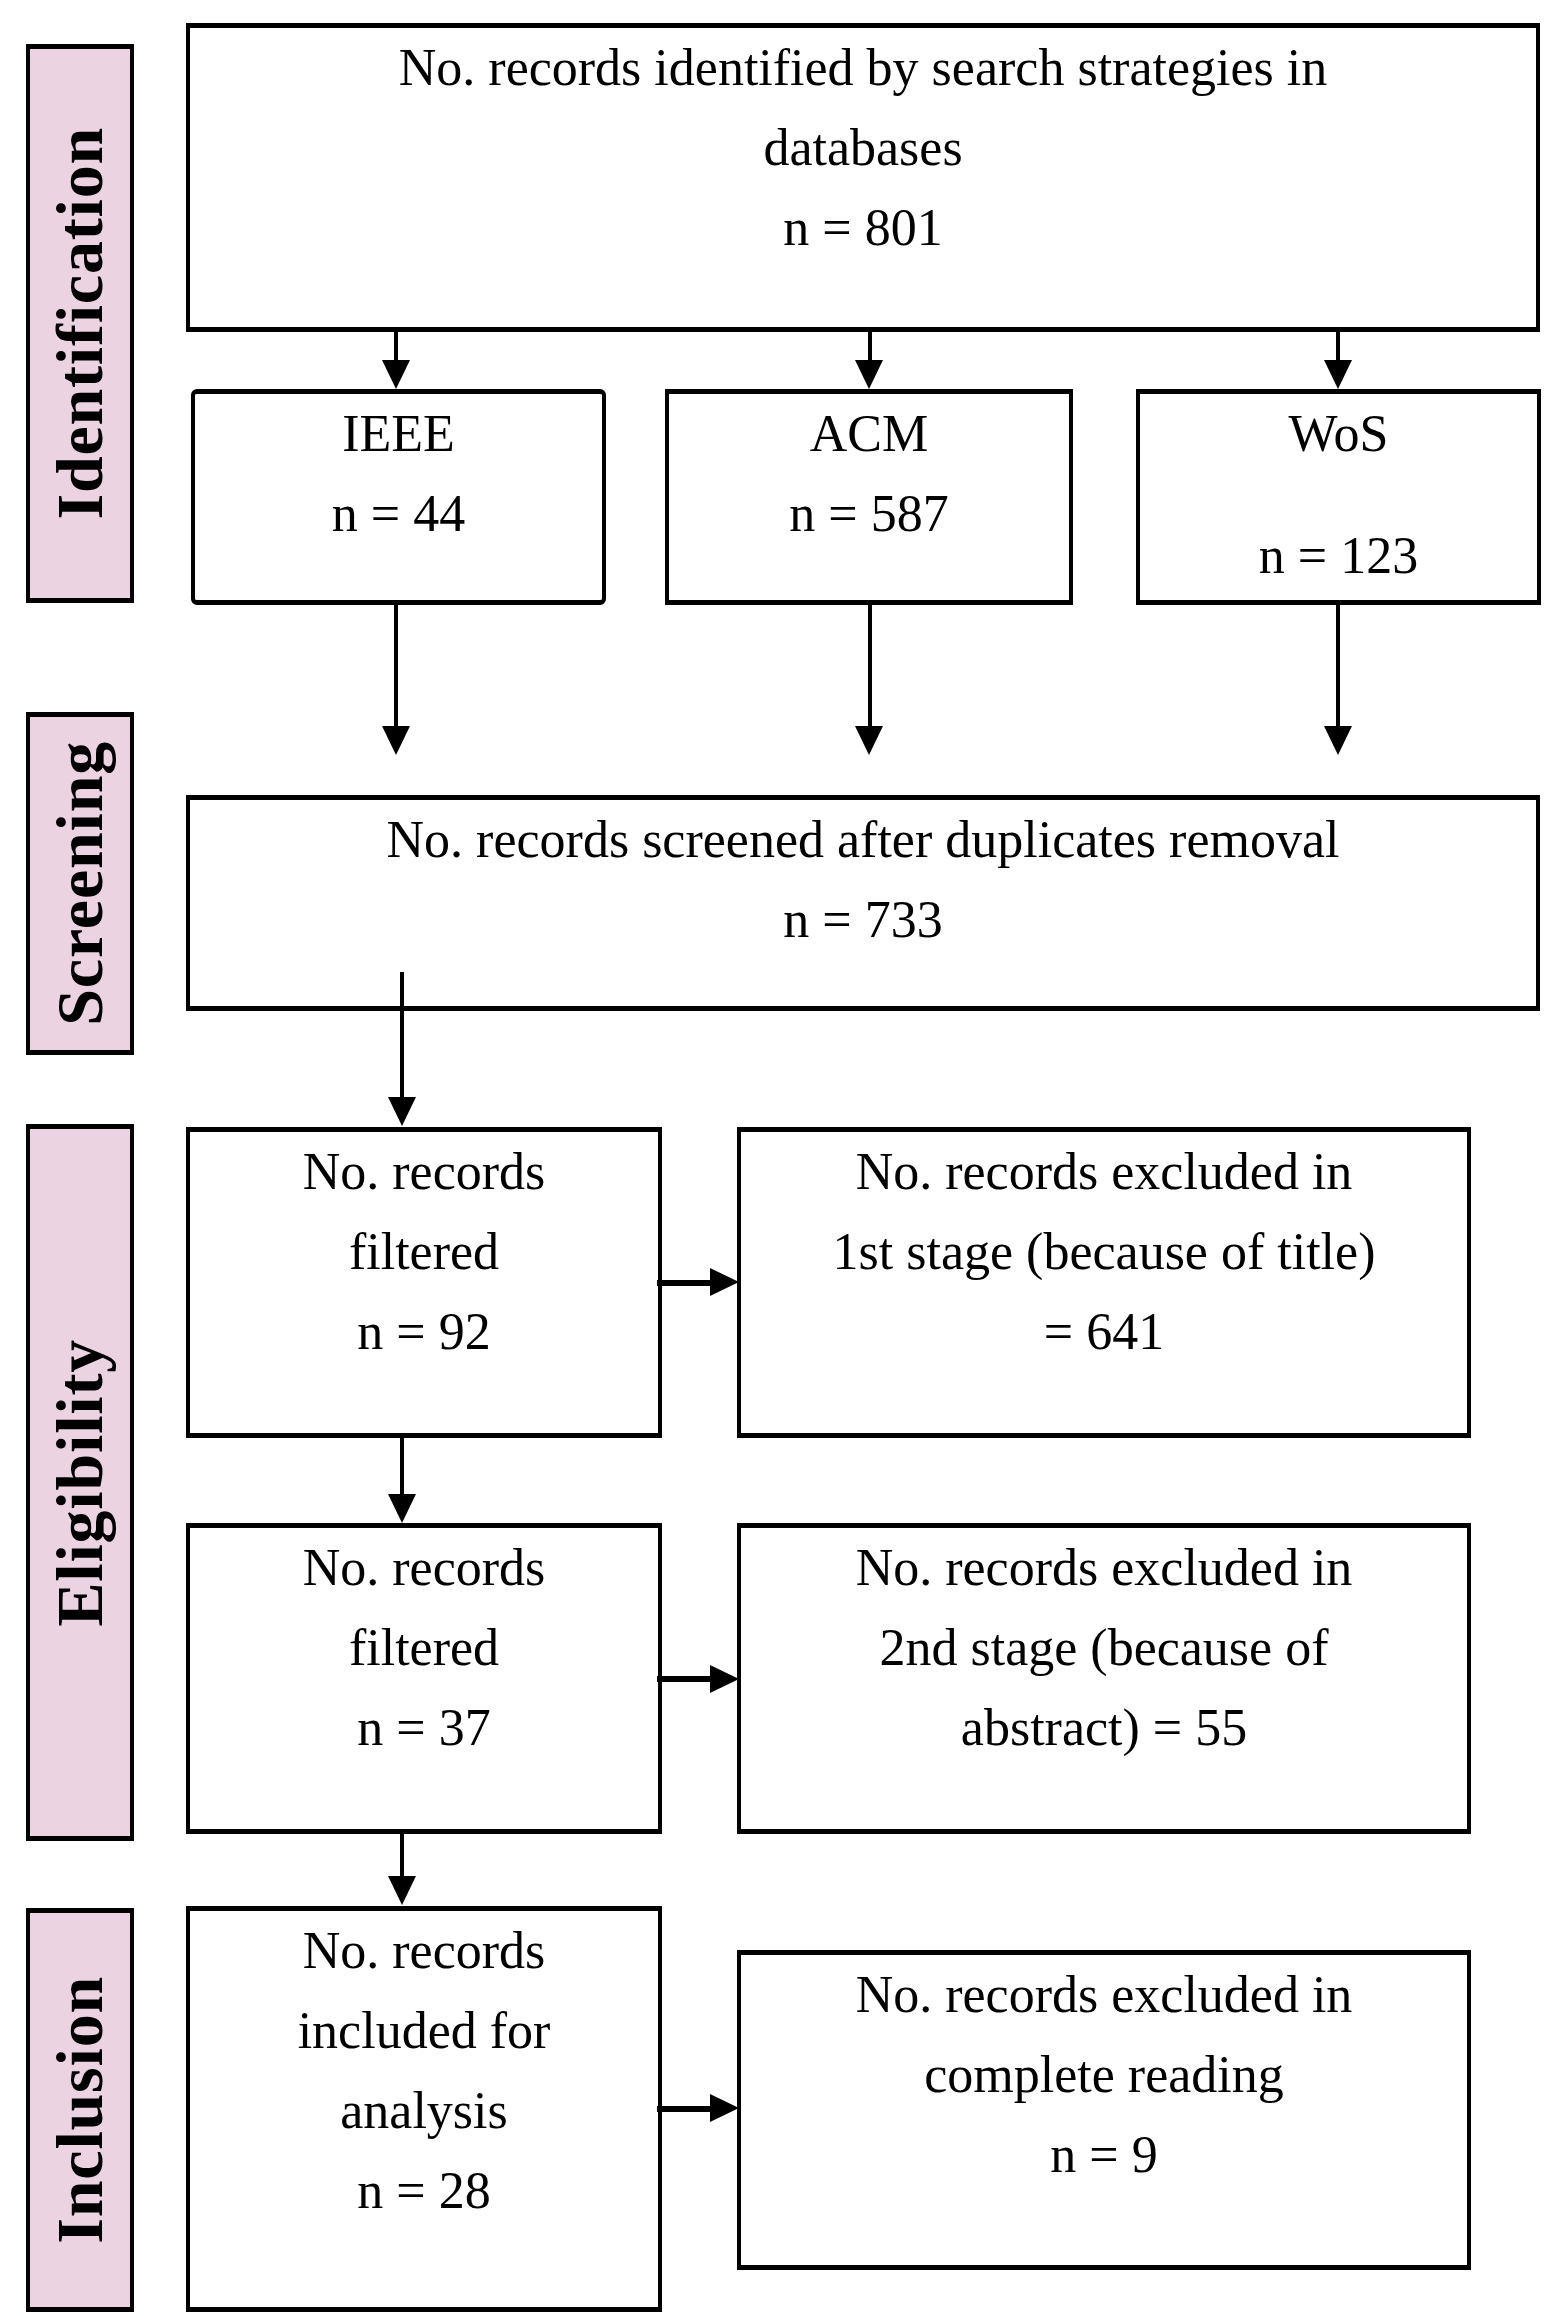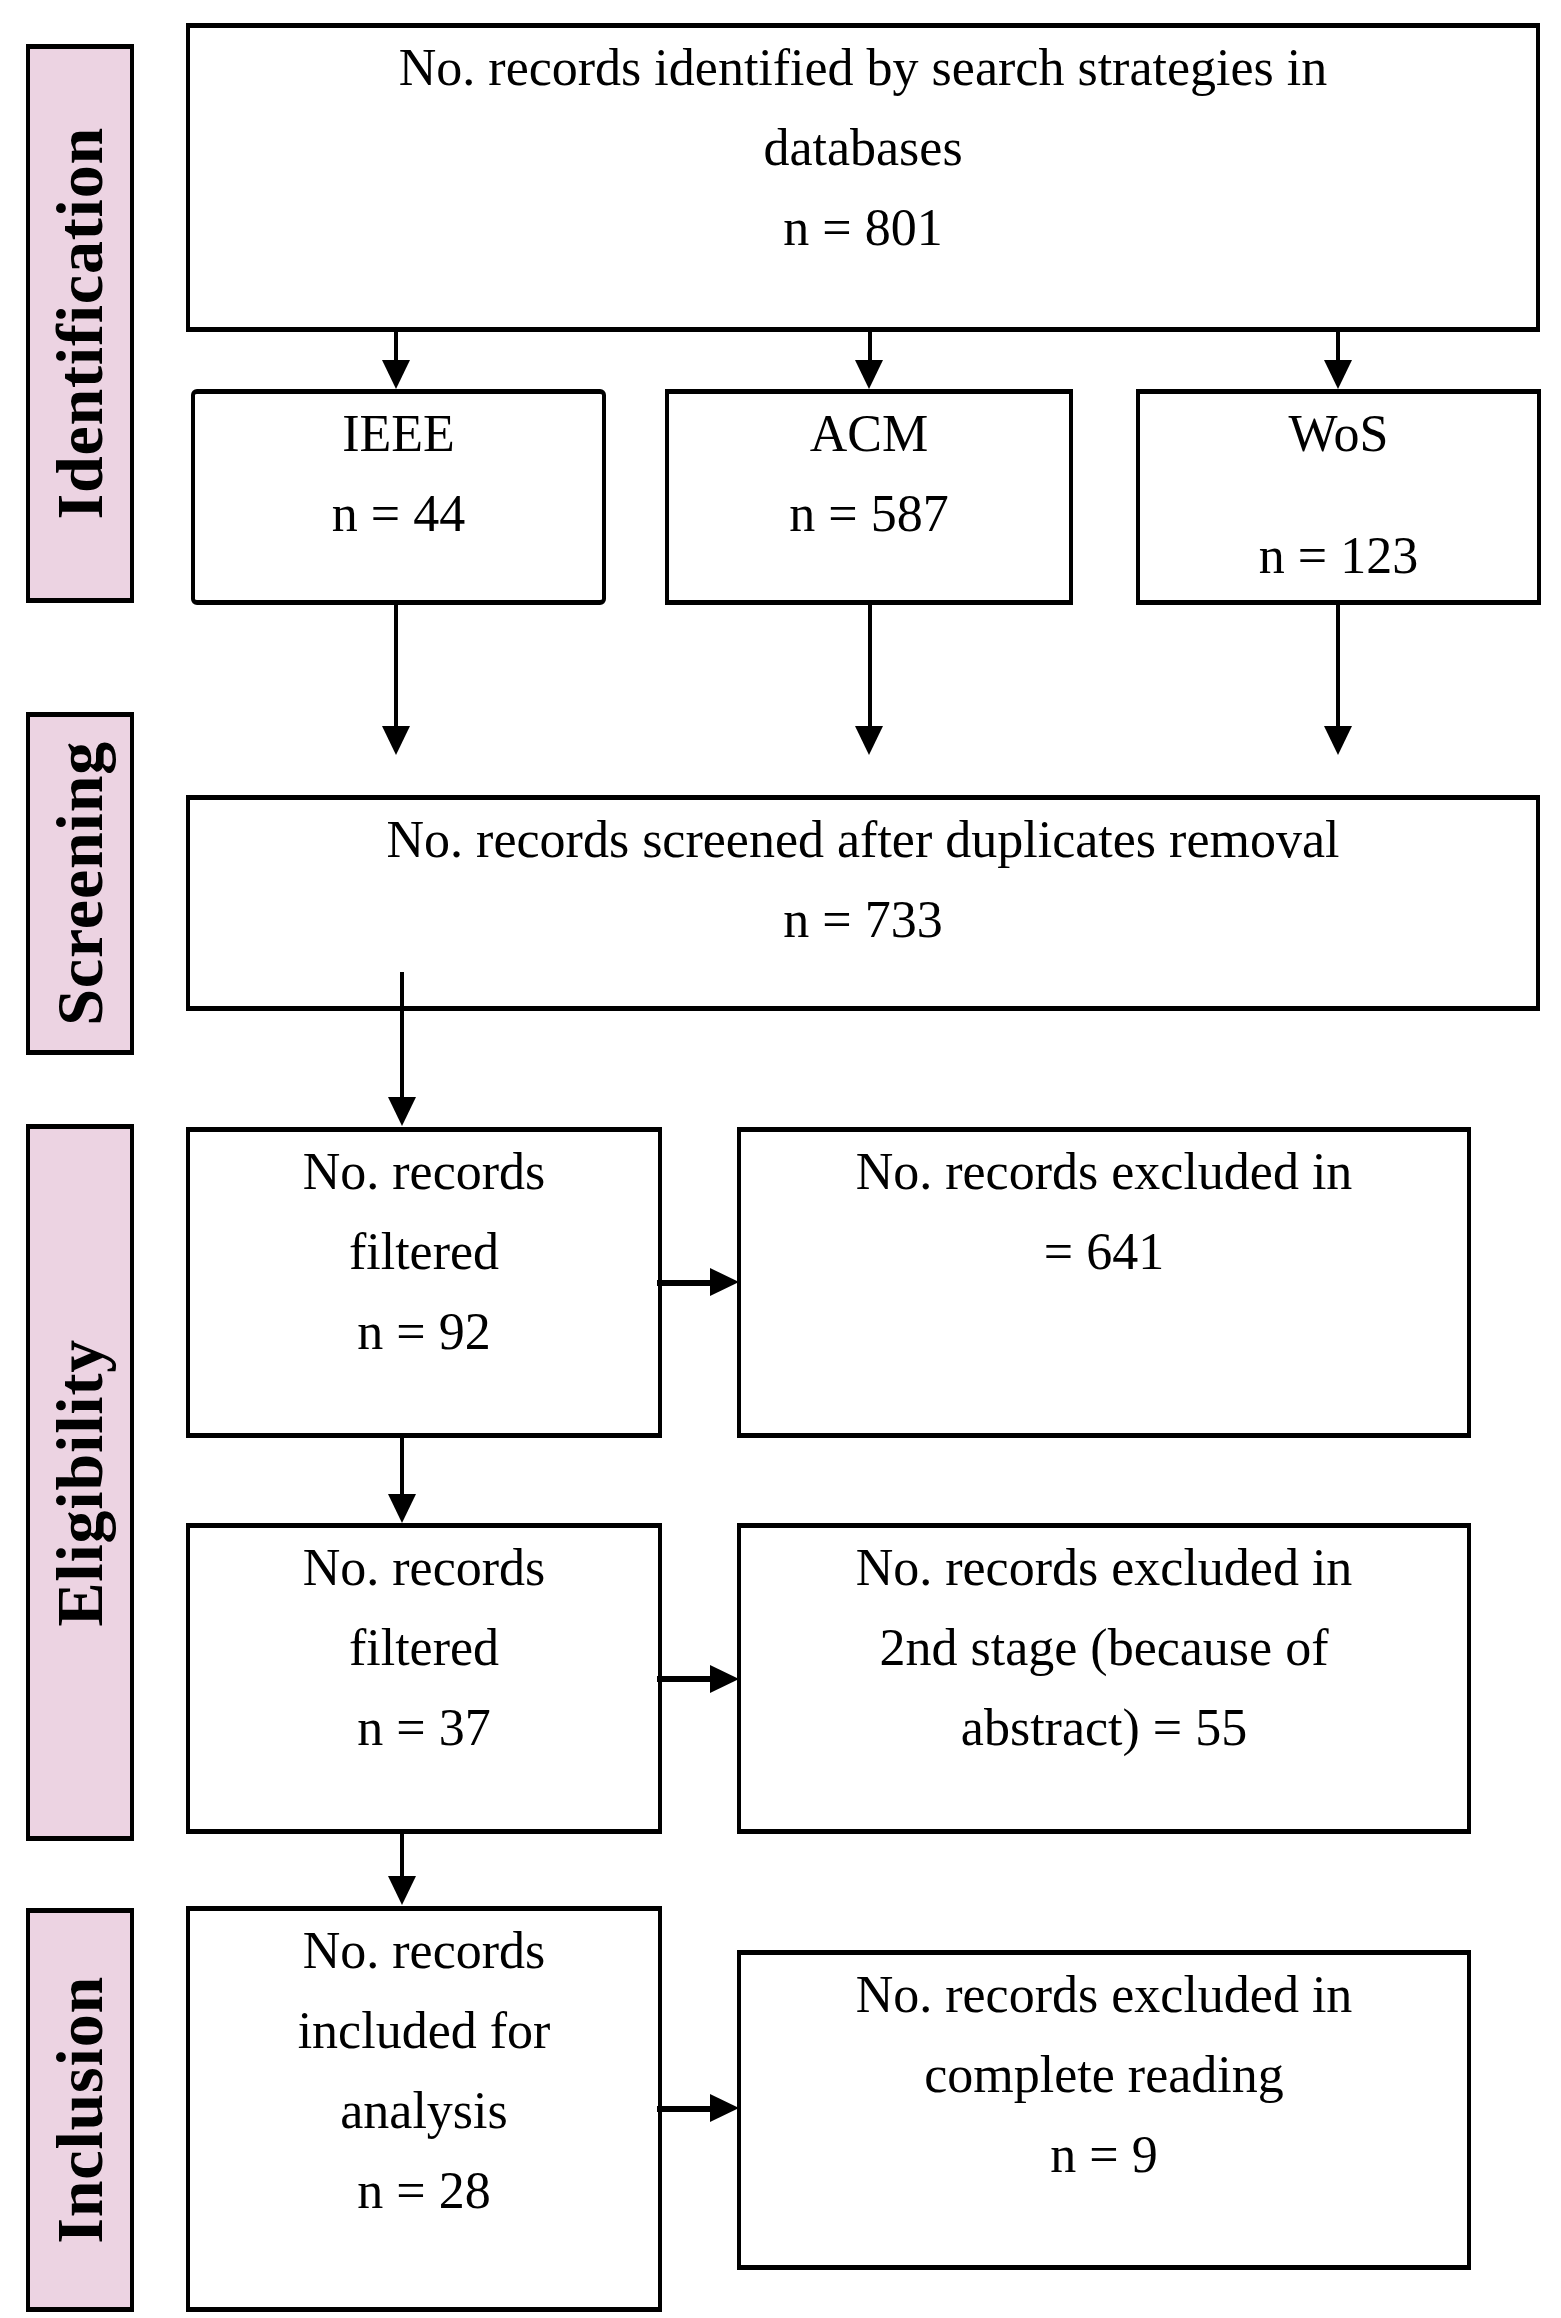--- a/index.html
+++ b/index.html
@@ -106,20 +106,21 @@
     <div class="line">n = 733</div>
   </div>
 
   <div class="box" style="left:186px; top:1127px; width:476px; height:311px;">
     <div class="line">No. records</div>
     <div class="line">filtered</div>
     <div class="line">n = 92</div>
   </div>
   <div class="box" style="left:737px; top:1127px; width:734px; height:311px;">
     <div class="line">No. records excluded in</div>
+    <div class="line">1st stage (because of title)</div>
     <div class="line">= 641</div>
   </div>
 
   <div class="box" style="left:186px; top:1523px; width:476px; height:311px;">
     <div class="line">No. records</div>
     <div class="line">filtered</div>
     <div class="line">n = 37</div>
   </div>
   <div class="box" style="left:737px; top:1523px; width:734px; height:311px;">
     <div class="line">No. records excluded in</div>

